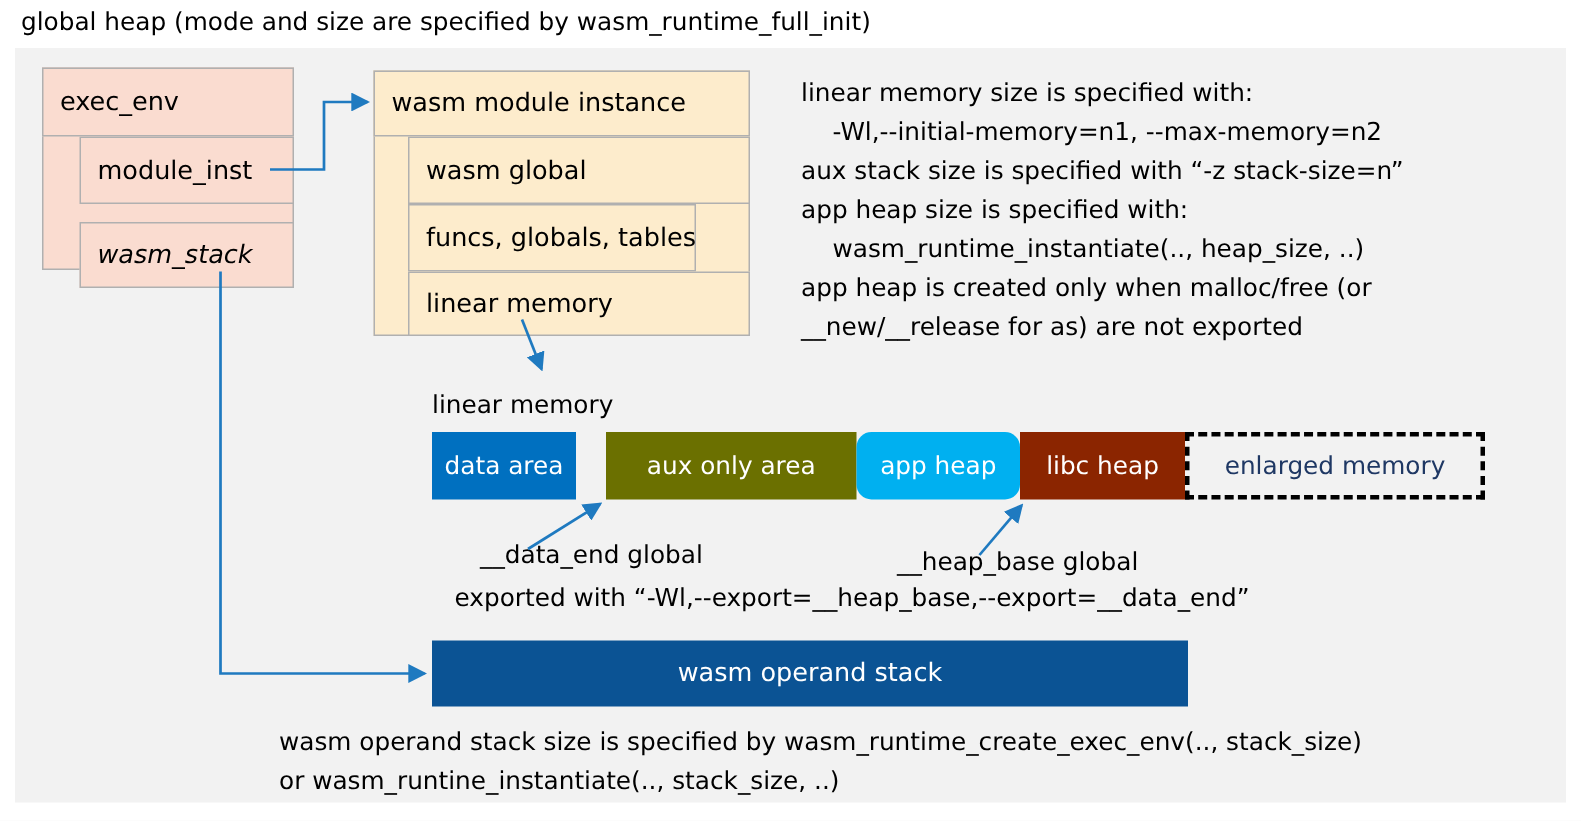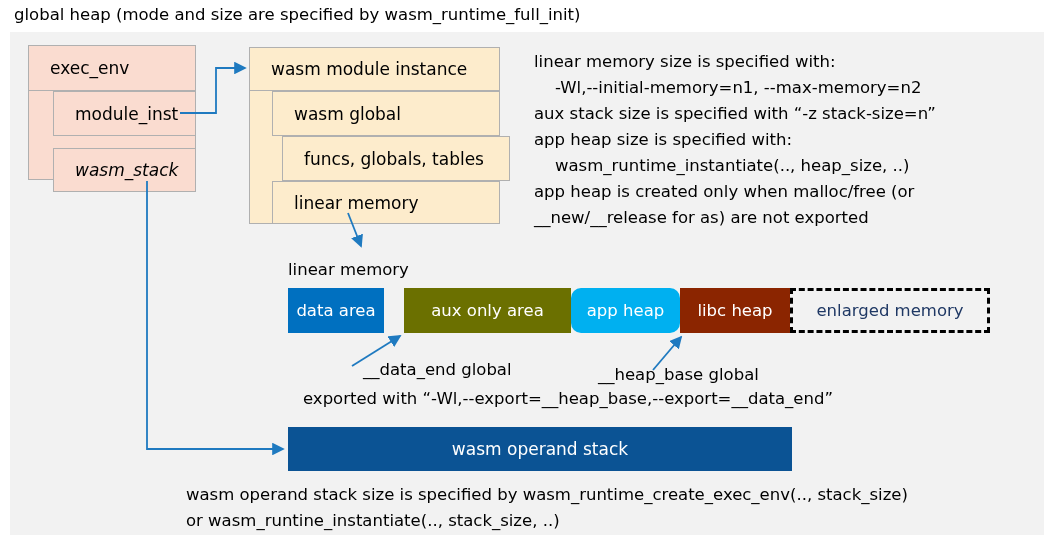--- a/index.html
+++ b/index.html
@@ -49,21 +49,21 @@
   }
   .pink   { background: #fadcd0; }
   .cream  { background: #fdeccc; }
 
   .cell {
     position: absolute;
     box-sizing: border-box;
     display: flex;
     align-items: center;
     font-size: 17px;
-    padding-left: 21px;
+    padding-left: 11px;
     white-space: nowrap;
     color: #000;
   }
   .cell.pink  { background: #fadcd0; border: 1px solid #b0b0b0; }
   .cell.cream { background: #fdeccc; border: 1px solid #b0b0b0; }
 
   
   .note {
     position: absolute;
     font-size: 16.5px;
@@ -153,21 +153,21 @@
   <div class="box cream" style="left:249px; top:47px; width:251px; height:177px;"></div>
 
   <div class="cell cream" style="left:249px; top:47px; width:251px; height:44px;">
     <span>wasm module instance</span>
   </div>
 
   <div class="cell cream" style="left:272px; top:91px; width:228px; height:45px;">
     <span>wasm global</span>
   </div>
 
-  <div class="cell cream" style="left:272px; top:136px; width:228px; height:45px;margin-left:10px;">
+  <div class="cell cream" style="left:272px; top:136px; width:192px; height:45px;">
     <span>funcs, globals, tables</span>
   </div>
 
   <div class="cell cream" style="left:272px; top:181px; width:228px; height:43px;">
     <span>linear memory</span>
   </div>
 
   <div class="note" style="left:534px; top:49px;">linear memory size is specified with:
     -Wl,--initial-memory=n1, --max-memory=n2
 aux stack size is specified with “-z stack-size=n”
@@ -191,21 +191,21 @@
   </div>
 
   <div class="seg" style="left:680px; top:288px; width:110px; height:45px; background:#8b2500;">
     <span>libc heap</span>
   </div>
 
   <div class="seg dashed" style="left:790px; top:288px; width:200px; height:45px;text-align:center;">
     <span>enlarged memory</span>
   </div>
 
-  <div class="cap" style="left:320px; top:357px;margin-left:43px;">__data_end global</div>
+  <div class="cap" style="left:320px; top:357px;">__data_end global</div>
 
   <div class="cap" style="left:598px; top:362px;">__heap_base global</div>
 
   <div class="cap" style="left:303px; top:386px;">exported with “-Wl,--export=__heap_base,--export=__data_end”</div>
 
   <div class="opstack" style="left:288px; top:427px; width:504px; height:44px;">
     <span>wasm operand stack</span>
   </div>
 
   <div class="cap" style="left:186px; top:482px;">wasm operand stack size is specified by wasm_runtime_create_exec_env(.., stack_size)

